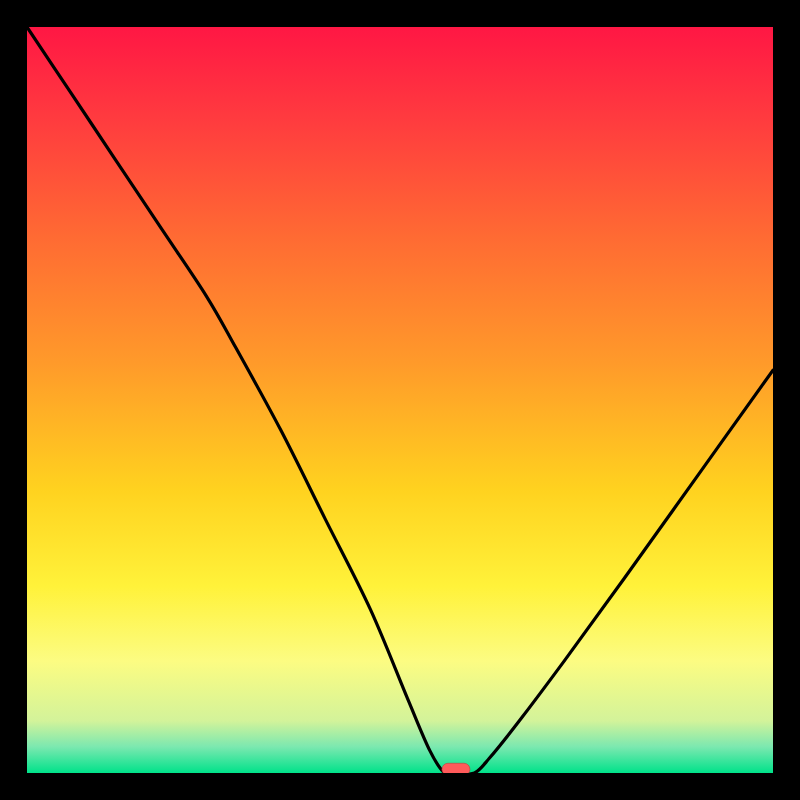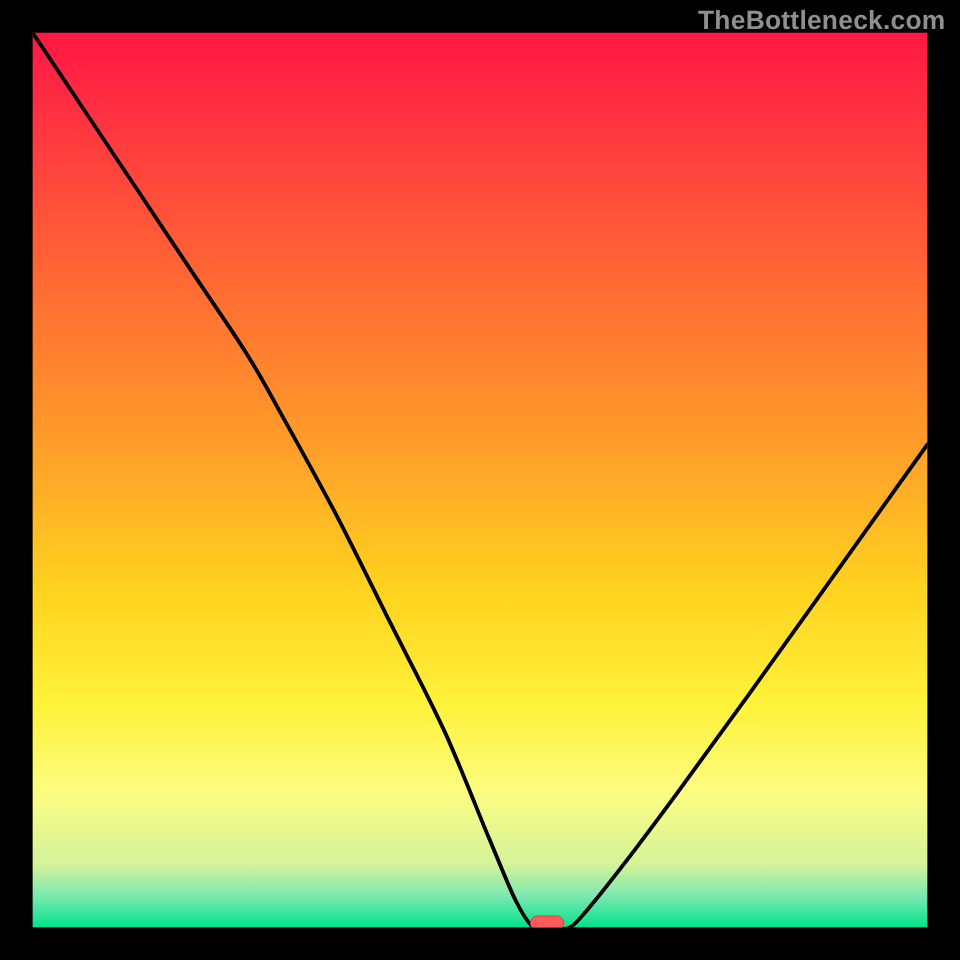--- a/index.html
+++ b/index.html
@@ -34,21 +34,20 @@
     top: 27px;
     width: 746px;
     height: 746px;
   }
   svg { display: block; }
 </style>
 </head>
 <body>
 
 <div class="frame">
-  <div class="watermark">TheBottleneck.com</div>
   <div class="plot">
     <svg id="chart-svg" width="746" height="746" viewBox="0 0 746 746" preserveAspectRatio="none">
       <defs>
         <linearGradient id="bg-grad" x1="0" y1="0" x2="0" y2="1">
             <stop offset="0%" stop-color="#ff1744"></stop>
             <stop offset="12%" stop-color="#ff3a3f"></stop>
             <stop offset="28.000000000000004%" stop-color="#ff6a33"></stop>
             <stop offset="45%" stop-color="#ff9a2a"></stop>
             <stop offset="62%" stop-color="#ffd21f"></stop>
             <stop offset="75%" stop-color="#fff23a"></stop>

